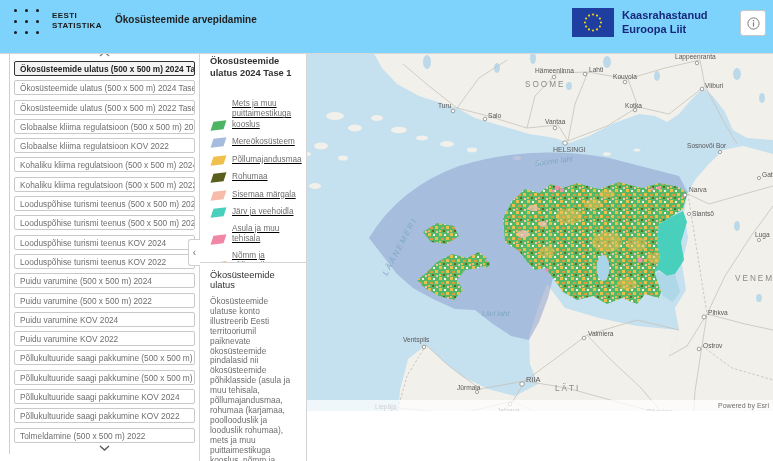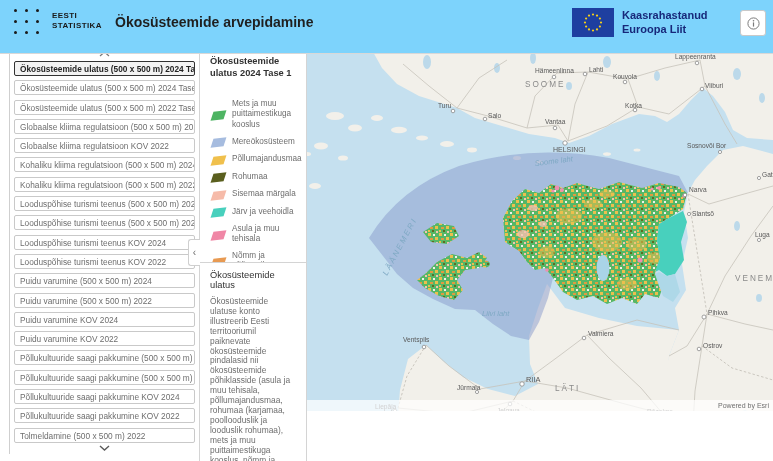--- a/index.html
+++ b/index.html
@@ -7,21 +7,21 @@
     font-family:"Liberation Sans","DejaVu Sans",sans-serif; }
   .app { position:relative; width:773px; height:461px; background:#fff; }
 
   
   .header { position:absolute; left:0; top:0; width:773px; height:54px; background:#7dd3fc;
     border-bottom:1px solid #d8d8d8; z-index:30; }
   .logo { position:absolute; left:13px; top:7px; display:flex; align-items:center; }
   .logo-dots { width:30px; height:28px; position:relative; margin-right:9px; }
   .logo-dots i { position:absolute; width:3px; height:3px; background:#1a1a1a; border-radius:50%; }
   .logo-text { font-size:8px; font-weight:bold; color:#1a1a1a; line-height:1.2; letter-spacing:.4px; }
-  .app-title { position:absolute; left:115px; top:14px; font-size:14px; font-weight:bold; color:#1f1f1f; }
+  .app-title { position:absolute; left:115px; top:14px; font-size:10px; font-weight:bold; color:#1f1f1f; }
   .eu-block { position:absolute; left:572px; top:8px; display:flex; align-items:center; }
   .eu-flag { width:42px; height:29px; background:#1e3fa0; position:relative; margin-right:8px; }
   .eu-text { font-size:11px; font-weight:bold; color:#17287a; line-height:1.25; }
   .info-btn { position:absolute; left:740px; top:10px; width:26px; height:26px; border:1px solid #c9c9c9;
     border-radius:3px; background:#fff; display:flex; align-items:center; justify-content:center;
     color:#6e6e6e; font-size:12px; cursor:pointer; }
   .info-btn svg { display:block; }
 
   
   .left-strip { position:absolute; left:0; top:46px; width:10px; height:408px; background:#fff;
@@ -35,21 +35,21 @@
   .items { display:flex; flex-direction:column; gap:4.3px; margin-top:1px; }
   .layer-item { height:15px; line-height:14px; background:#fff; border:1px solid #c9c9c9; border-radius:2px;
     font-size:8.3px; color:#6e6e6e; padding:0 5px; white-space:nowrap; overflow:hidden; cursor:pointer; }
   .layer-item.selected { border:1.6px solid #323232; color:#232323; font-weight:bold; background:#f3f3f3; }
 
   
   .legend-col { position:absolute; left:199px; top:46px; width:108px; height:415px; background:#fff;
     border-left:1px solid #d4d4d4; border-right:1px solid #d4d4d4; z-index:10; }
   .legend-sec { position:absolute; left:0; top:0; width:100%; height:216px; overflow:hidden; padding:9px 8px 0 10px; }
   .legend-title { font-size:9.3px; font-weight:bold; color:#323232; line-height:1.3; margin-bottom:20px; }
-  .legend-item { display:flex; align-items:center; margin-bottom:6.5px; }
+  .legend-item { display:flex; align-items:flex-end; margin-bottom:6.5px;text-decoration:underline; }
   .swatch { flex:0 0 13px; width:13px; height:9px; margin:2px 7px 0 2px; transform:skew(-18deg,-6deg); }
   .legend-label { font-size:8.2px; color:#6e6e6e; line-height:1.25; }
   .desc-sec { position:absolute; left:0; top:216px; width:100%; height:199px; border-top:1px solid #d4d4d4;
     padding:7px 9px 0 10px; overflow:hidden; background:#fff; }
   .desc-title { font-size:9.3px; font-weight:normal; color:#323232; margin-bottom:7px; }
   .desc-body { font-size:8.4px; color:#6e6e6e; line-height:1.18; }
   .collapse-tab { position:absolute; left:-12px; top:193px; width:12px; height:27px; background:#fff;
     border:1px solid #cfcfcf; border-right:none; border-radius:3px 0 0 3px; display:flex; align-items:center;
     justify-content:center; color:#6e6e6e; font-size:10px; cursor:pointer; }
 

